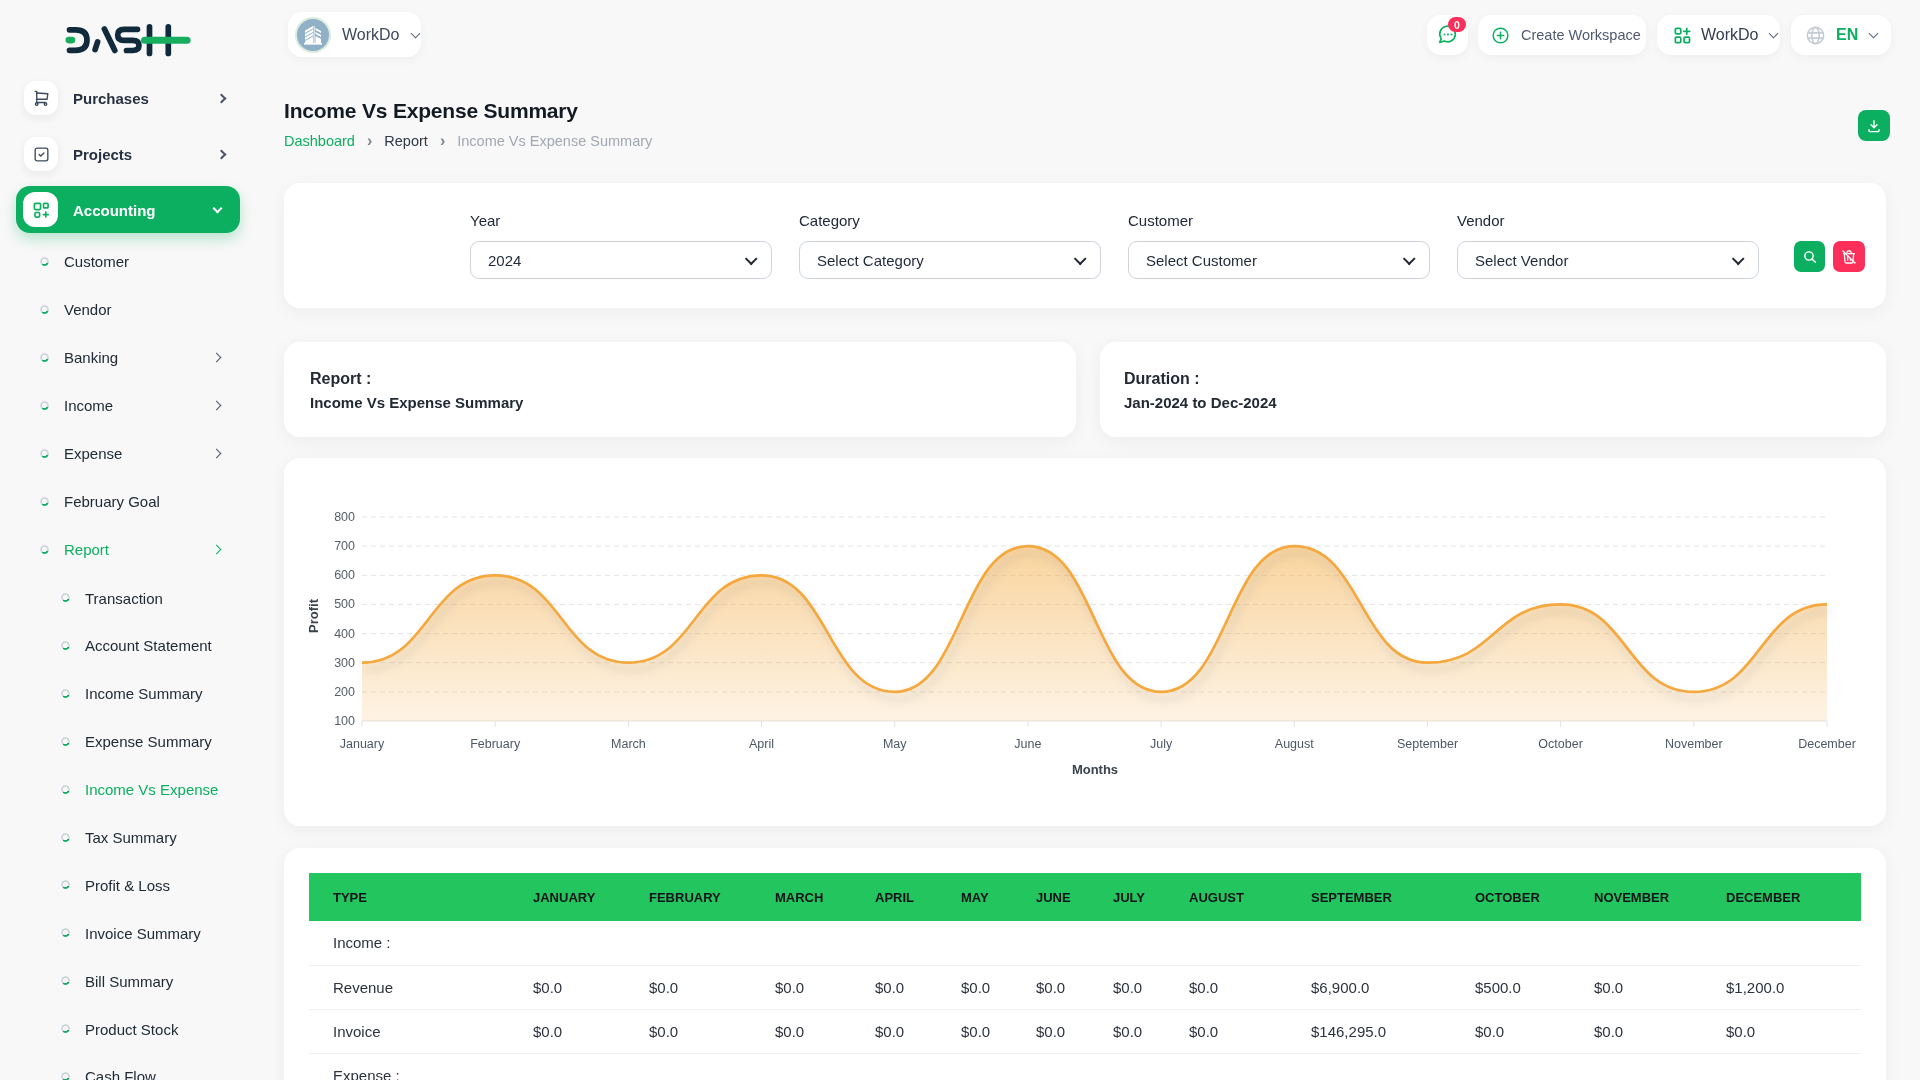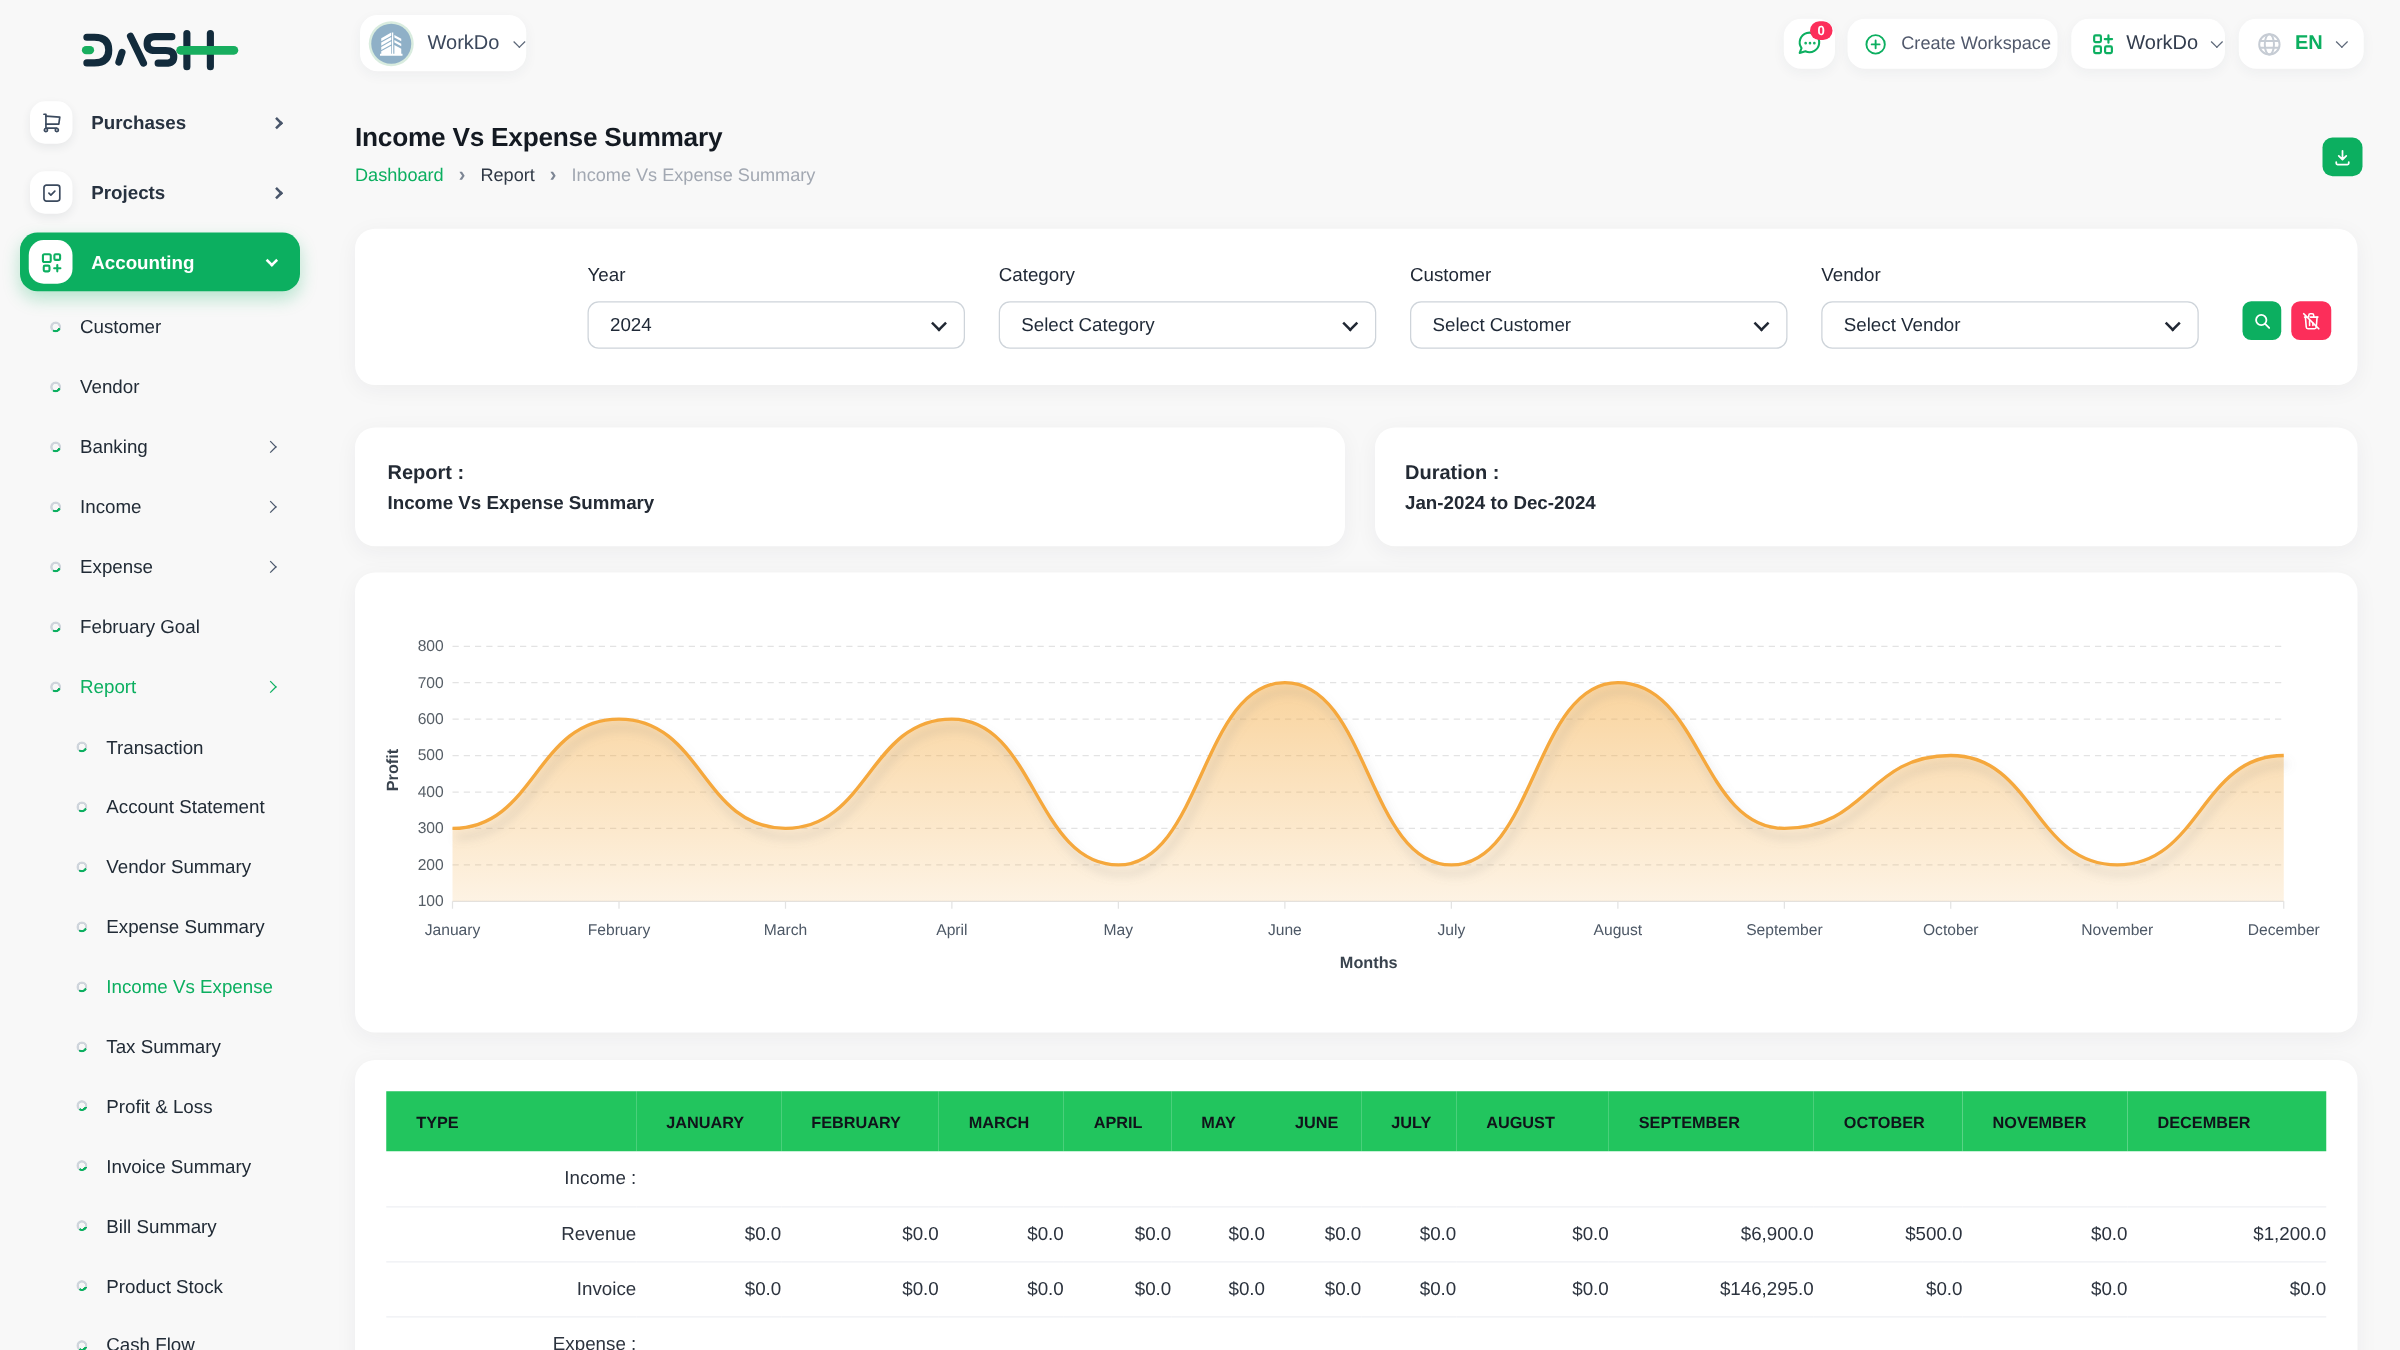--- a/index.html
+++ b/index.html
@@ -29,21 +29,21 @@
 .flabel { position:absolute; font-size:15px; color:#212936; }
 .fselect { position:absolute; height:38px; background:#fff; border:1px solid #ced4da;
   border-radius:9px; font-size:15px; color:#1f2937; display:flex; align-items:center;
   padding-left:17px; }
 .selchev { position:absolute; right:16px; top:13px; width:9px; height:9px;
   border-right:2.2px solid #202733; border-bottom:2.2px solid #202733; transform:rotate(45deg) translateY(-1px); }
 
 table { border-collapse:collapse; table-layout:fixed; width:1552px; }
 th { background:#22c55e; font-size:13px; font-weight:700; color:#10131a;
   text-align:left; padding:0 0 0 24px; height:48px; }
-td { font-size:15px; color:#2c333e; text-align:right; padding:0 0 0 24px; height:44px;
+td { font-size:15px; color:#2c333e; text-align:left; padding:0 0 0 24px; height:44px;
   border-top:1px solid #eef0f3; }
 tr.first td { border-top:none; }
 </style>
 </head>
 <body>
 
 <div class="abs" style="left:0;top:0;width:260px;height:1080px;">
 
   <svg class="abs" style="left:60px;top:20px;" width="140" height="40" viewBox="0 0 140 40">
     <g fill="none" stroke="#122b3c" stroke-width="5.7" stroke-linecap="round">
@@ -107,21 +107,21 @@
     <div class="l1txt" style="top:493px;">February Goal</div>
   <span class="ring" style="left:40px;top:545px;"></span>
     <div class="l1txt grn" style="top:541px;">Report</div>
   <span class="chev r abs" style="left:213px;top:546px;border-color:#0CAF60;border-width:1.8px;"></span>
 
   <span class="ring" style="left:61px;top:593px;"></span>
     <div class="l2txt" style="top:590px;">Transaction</div>
   <span class="ring" style="left:61px;top:641px;"></span>
     <div class="l2txt" style="top:637px;">Account Statement</div>
   <span class="ring" style="left:61px;top:689px;"></span>
-    <div class="l2txt" style="top:685px;">Vendor Summary</div>
+    <div class="l2txt" style="top:685px;">Income Summary</div>
   <span class="ring" style="left:61px;top:737px;"></span>
     <div class="l2txt" style="top:733px;">Expense Summary</div>
   <span class="ring" style="left:61px;top:785px;"></span>
     <div class="l2txt grn" style="top:781px;">Income Vs Expense</div>
   <span class="ring" style="left:61px;top:833px;"></span>
     <div class="l2txt" style="top:829px;">Tax Summary</div>
   <span class="ring" style="left:61px;top:880px;"></span>
     <div class="l2txt" style="top:877px;">Profit &amp; Loss</div>
   <span class="ring" style="left:61px;top:928px;"></span>
     <div class="l2txt" style="top:925px;">Invoice Summary</div>

